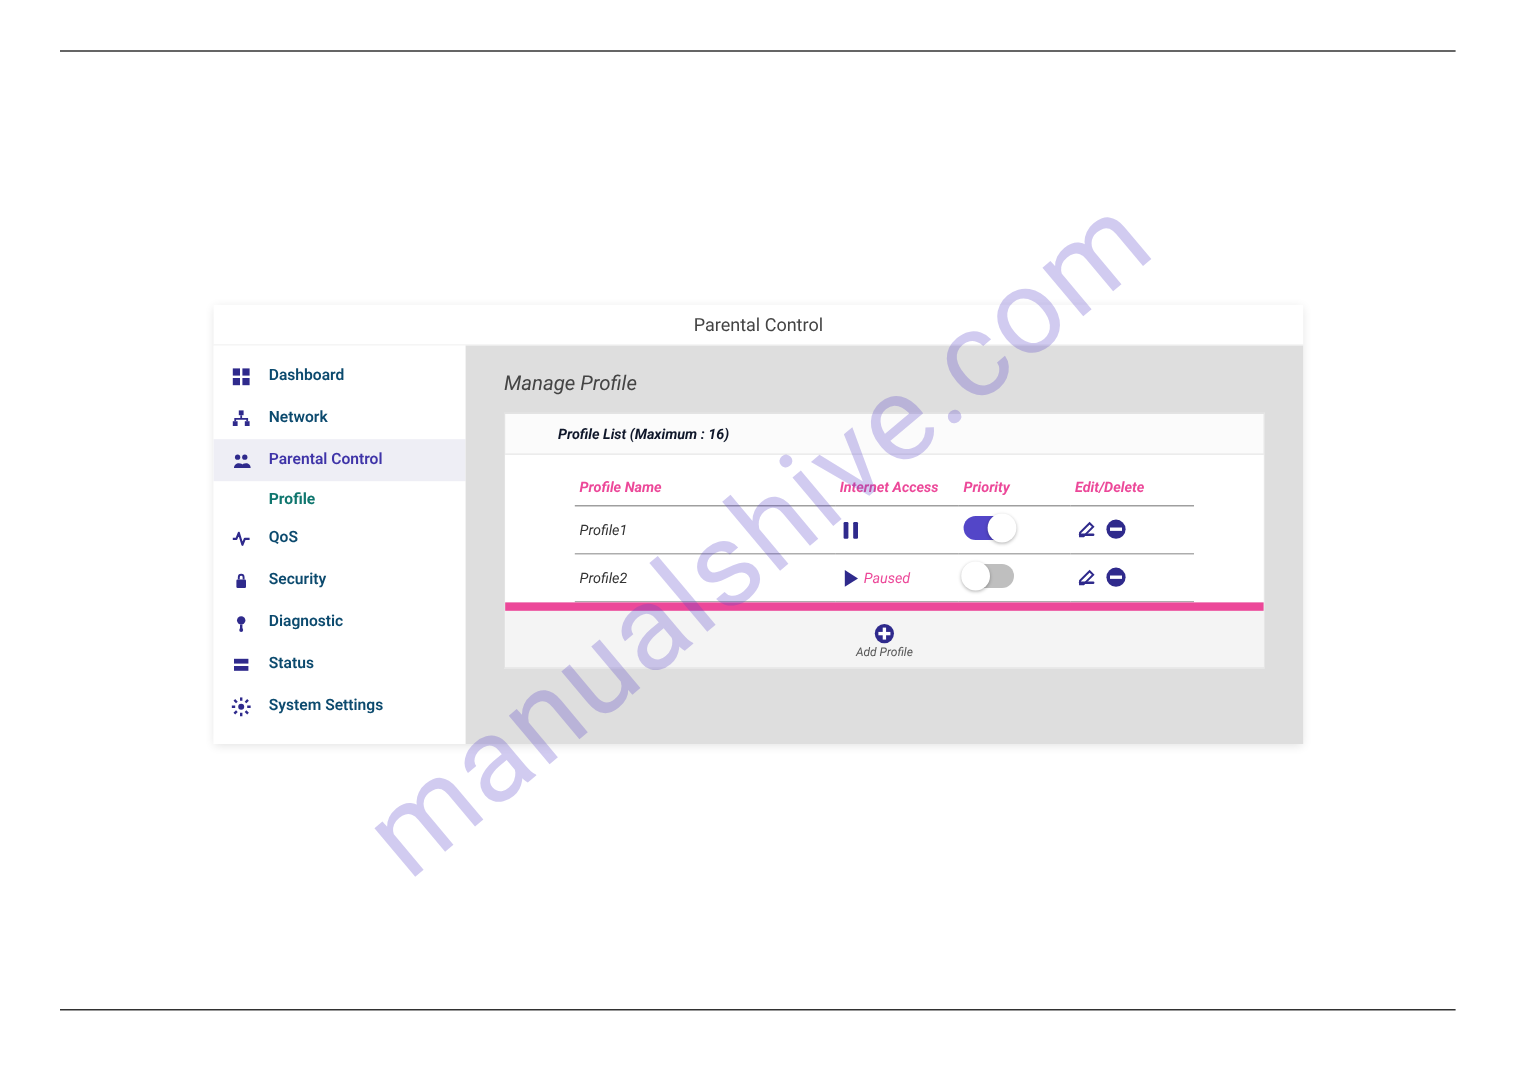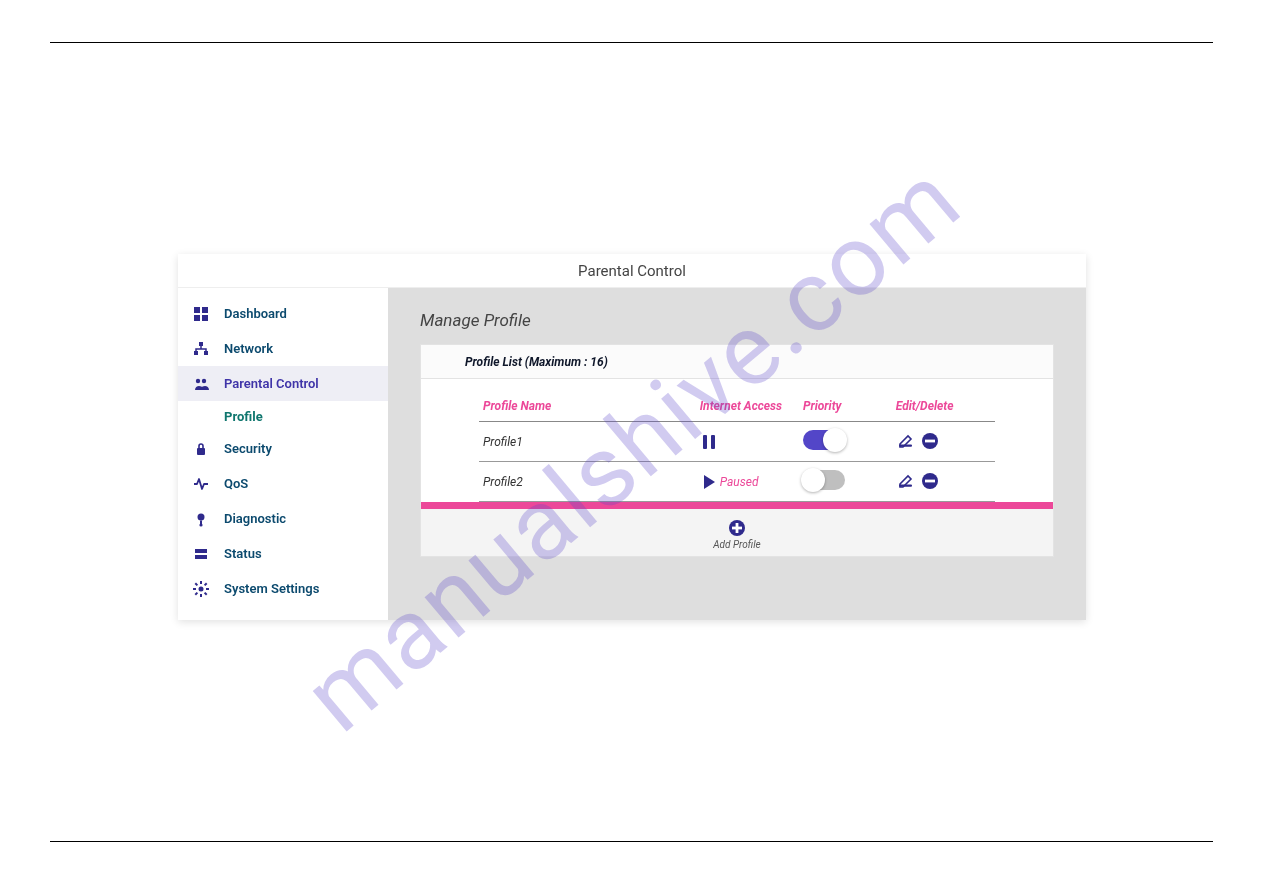--- a/index.html
+++ b/index.html
@@ -333,32 +333,32 @@
             </svg>
           </span>
           <span>Parental Control</span>
         </div>
         <div class="sidebar-item sub">
           <span>Profile</span>
         </div>
         <div class="sidebar-item">
           <span class="icon">
             <svg viewBox="0 0 16 16">
+              <use href="#ic-qos"></use>
+            </svg>
+          </span>
+          <span>QoS</span>
+        </div>
+        <div class="sidebar-item">
+          <span class="icon">
+            <svg viewBox="0 0 16 16">
               <use href="#ic-security"></use>
             </svg>
           </span>
           <span>Security</span>
-        </div>
-        <div class="sidebar-item">
-          <span class="icon">
-            <svg viewBox="0 0 16 16">
-              <use href="#ic-qos"></use>
-            </svg>
-          </span>
-          <span>QoS</span>
         </div>
         <div class="sidebar-item">
           <span class="icon">
             <svg viewBox="0 0 16 16">
               <use href="#ic-diagnostic"></use>
             </svg>
           </span>
           <span>Diagnostic</span>
         </div>
         <div class="sidebar-item">

